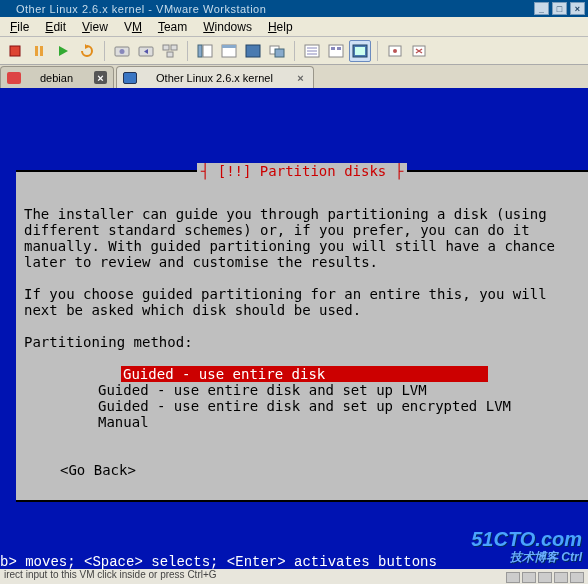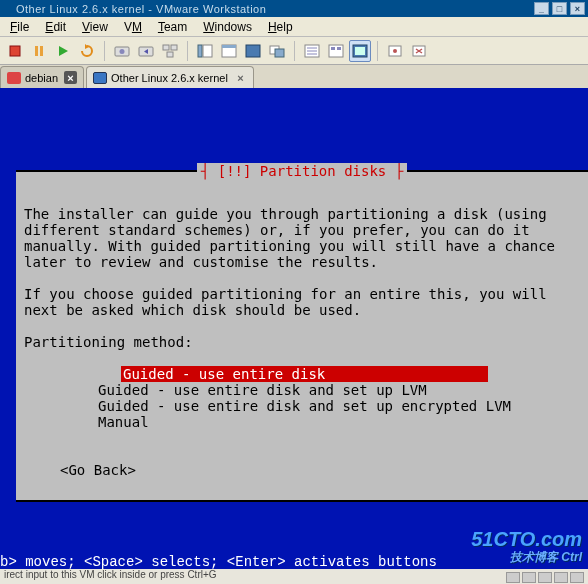--- a/index.html
+++ b/index.html
@@ -16,21 +16,21 @@
   .menubar .menu { padding: 2px 6px; cursor: default; }
   .menubar .menu .ul { text-decoration: underline; }
 
   
   .toolbar { height: 28px; background: #ece9d8; border-bottom: 1px solid #aaa; display: flex; align-items: center; padding: 0 4px; gap: 2px; }
   .tbtn { width: 22px; height: 22px; display: flex; align-items: center; justify-content: center; border: 1px solid transparent; border-radius: 2px; }
   .tsep { width: 1px; height: 20px; background: #bbb; margin: 0 4px; }
 
   
   .tabstrip { height: 23px; background: #dcd8c8; display: flex; align-items: flex-end; padding-left: 0; }
-  .tab { height: 22px; background: #e4e2d8; border: 1px solid #9a968a; border-bottom: none; border-top-left-radius: 4px; border-top-right-radius: 4px; display: flex; align-items: center; padding: 0 6px; gap: 4px; margin-right: 2px; font-size: 11px; }
+  .tab { height: 22px; background: #e4e2d8; border: 1px solid #9a968a; border-bottom: none; border-top-left-radius: 4px; border-top-right-radius: 4px; display: flex; align-items: center; padding: 0 6px; gap: 19px; margin-right: 2px; font-size: 11px; }
   .tab.inactive { background: #d0cdbe; }
   .tabicon { width: 14px; height: 12px; background: #d44; border-radius: 2px; }
   .tabicon.blue { background: #3a76c4; border: 1px solid #235; }
   .tabclose { width: 13px; height: 13px; display: flex; align-items: center; justify-content: center; font-size: 11px; font-weight: bold; color: #666; margin-left: 2px; cursor: default; }
   .tab.inactive .tabclose { background: #555; color: #fff; border-radius: 2px; }
 
   
   .vm-area { position: absolute; left: 0; top: 88px; right: 0; bottom: 0; background: #0013b2; }
 
   

